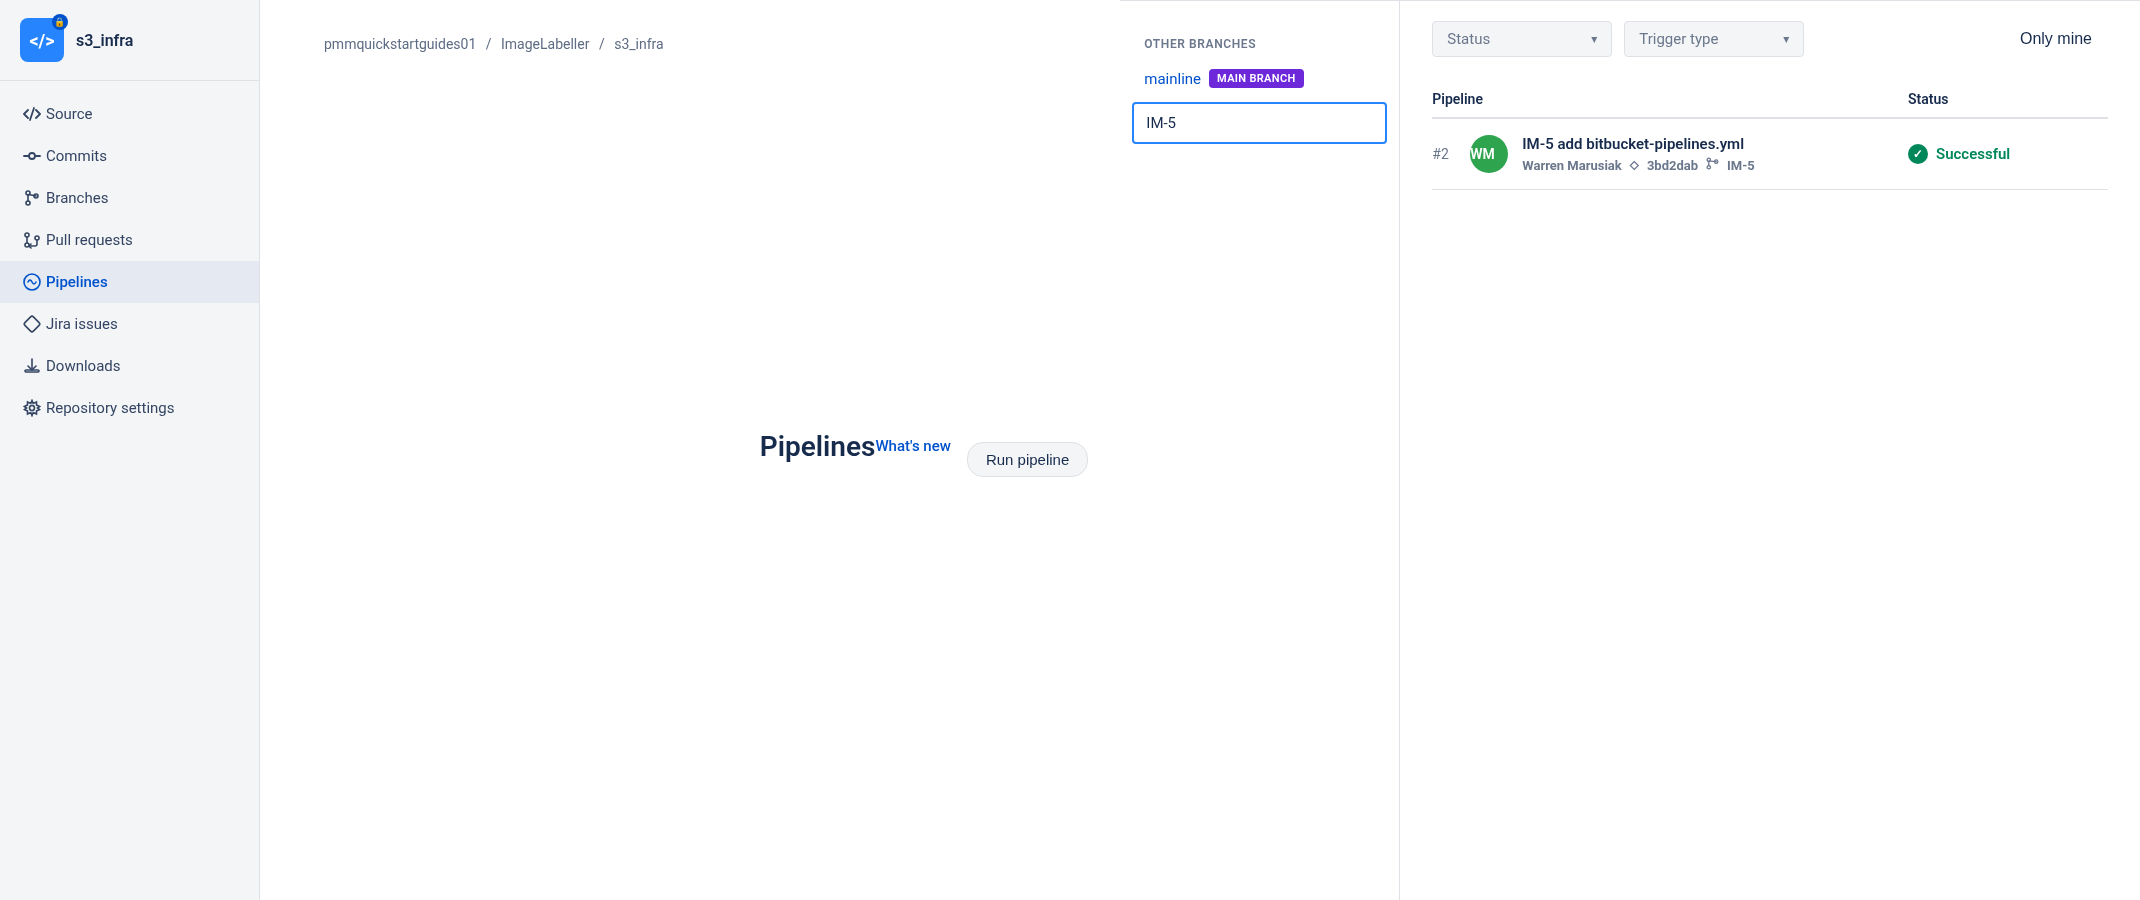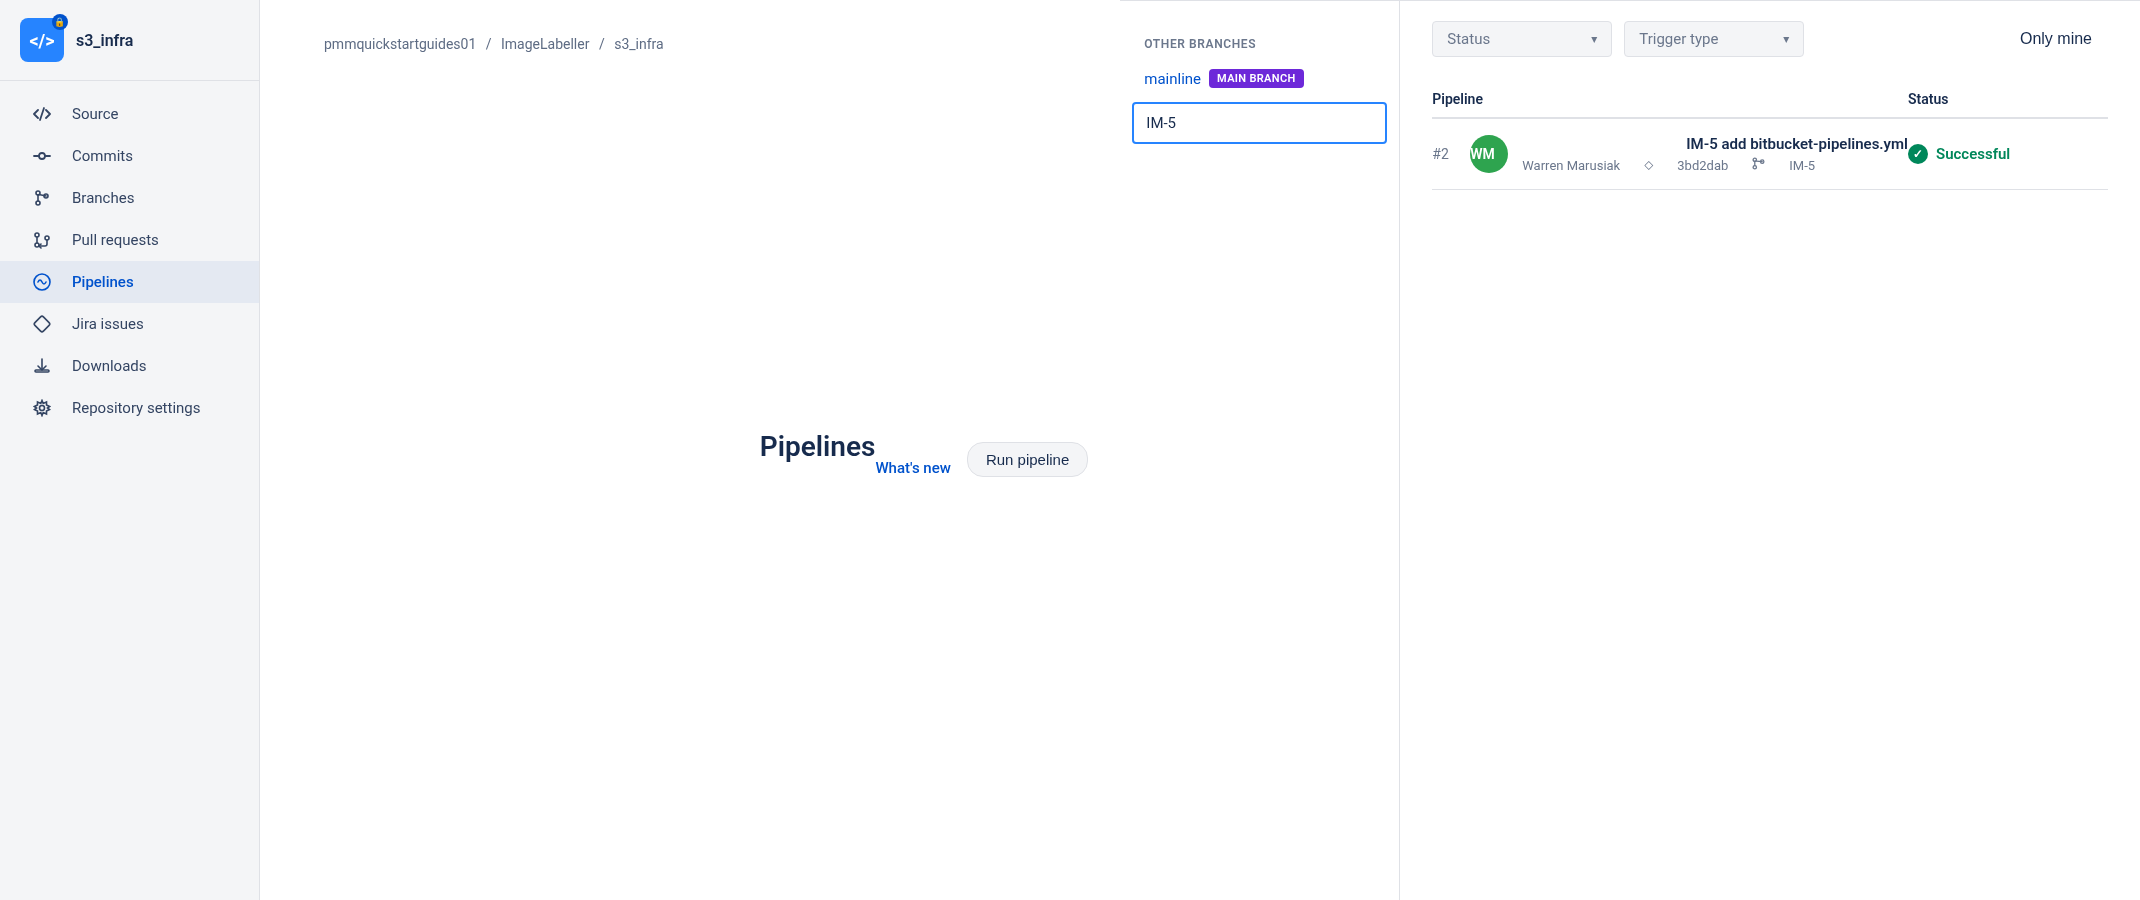--- a/index.html
+++ b/index.html
@@ -65,22 +65,22 @@
     }
 
     .sidebar-nav {
       padding: 12px 0;
       flex: 1;
     }
 
     .nav-item {
       display: flex;
       align-items: center;
-      gap: 20px;
-      padding: 11px 32px;
+      gap: 4px;
+      padding: 11px 22px;
       cursor: pointer;
       color: #344563;
       font-size: 15px;
       border-radius: 0;
       text-decoration: none;
     }
 
     .nav-item.active {
       background: #e4e9f2;
       color: #0052cc;
@@ -124,21 +124,21 @@
     }
 
     .page-title {
       font-size: 28px;
       font-weight: 600;
       color: #172b4d;
     }
 
     .header-actions {
       display: flex;
-      align-items: flex-end;
+      align-items: center;
       gap: 16px;
     }
 
     .whats-new-link {
       color: #0052cc;
       font-size: 15px;
       font-weight: 500;
       text-decoration: none;
       cursor: pointer;
     }
@@ -320,36 +320,36 @@
       align-items: center;
       justify-content: flex-start;
       font-size: 14px;
       font-weight: 600;
       margin-right: 14px;
       flex-shrink: 0;
     }
 
     .pipeline-info {
       flex: 1;
-      text-align: right;
     }
 
     .pipeline-title {
       font-size: 15px;
       font-weight: 600;
       color: #172b4d;
       margin-bottom: 4px;
     }
 
     .pipeline-meta {
       display: flex;
       align-items: center;
-      gap: 24px;
+      gap: 8px;
       font-size: 13px;
       color: #6b778c;
+      font-weight: bold;
     }
 
     .status-success {
       display: flex;
       align-items: center;
       gap: 8px;
       color: #00875a;
       font-weight: 600;
       font-size: 15px;
       width: 200px;

